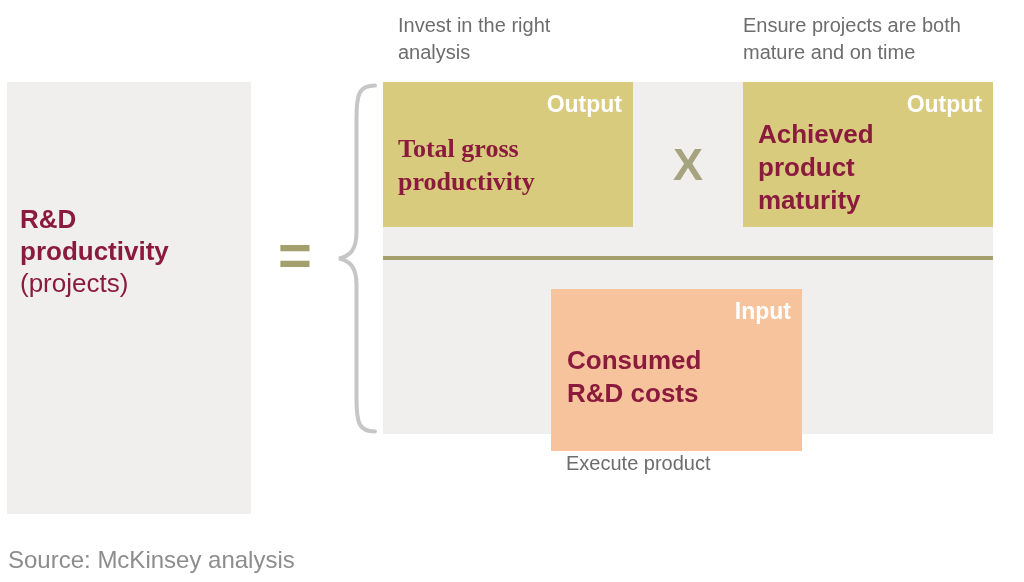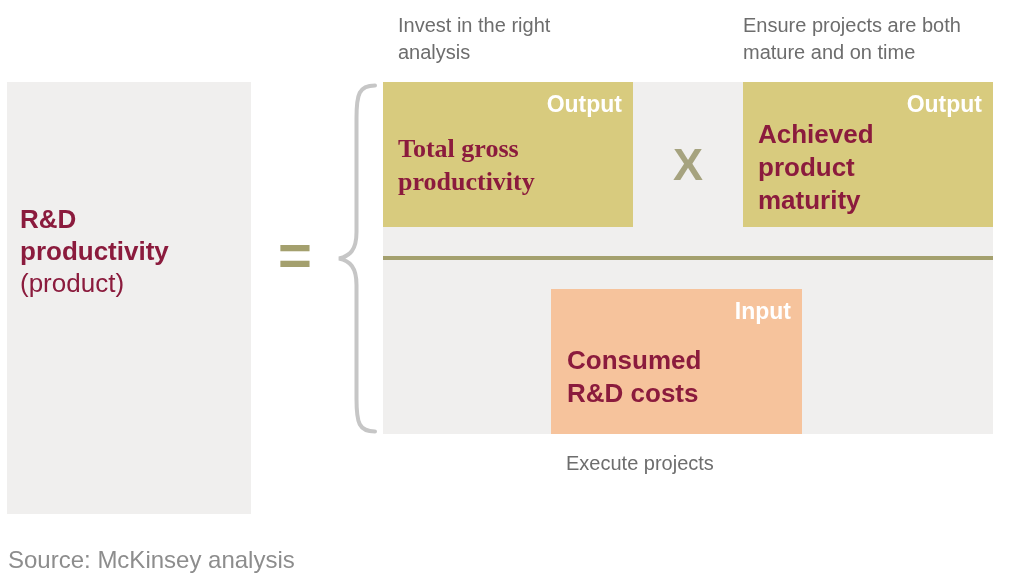--- a/index.html
+++ b/index.html
@@ -42,21 +42,21 @@
   .brace { left: 335px; top: 83px; }
 
   
   .fraction-panel {
     left: 383px; top: 82px;
     width: 610px; height: 352px;
     background: var(--panel-gray, #f0efee);
   }
   .term-box { position: absolute; }
   .khaki-box { background: var(--khaki, #d8cb7e); width: 250px; height: 145px; }
-  .peach-box { background: var(--peach, #f6c39c); width: 251px; height: 145px; }
+  .peach-box { background: var(--peach, #f6c39c); width: 251px; height: 162px; }
   .box-tag {
     position: absolute;
     top: 9px; right: 11px;
     font-size: 23px; line-height: 26px;
     font-weight: bold;
     color: var(--tag-white, #ffffff);
   }
   .box-text {
     position: absolute;
     left: 15px;
@@ -101,21 +101,21 @@
 </style>
 </head>
 <body>
 
 <div class="stage">
 
   <div class="abs result-box">
     <div class="result-label">
       <span class="w-bold">R&amp;D</span>
       <span class="w-bold">productivity</span>
-      <span>(product)</span>
+      <span>(projects)</span>
     </div>
   </div>
 
   <div class="abs equals-op">=</div>
 
   <svg class="abs brace" width="44" height="351" viewBox="0 0 44 351" aria-hidden="true">
     <path d="M 40 2.5 C 24 2.5 21.5 11 21.5 35 L 21.5 149 C 21.5 167 15 173 4 175.5 C 15 178 21.5 184 21.5 202 L 21.5 316 C 21.5 340 24 348.5 40 348.5" fill="none" stroke="#c6c6c6" stroke-width="4" stroke-linecap="round"></path>
   </svg>
 
   <div class="abs fraction-panel">
@@ -155,18 +155,18 @@
     <span>Invest in the right</span>
     <span>analysis</span>
   </div>
 
   <div class="abs annotation ann-top-right">
     <span>Ensure projects are both</span>
     <span>mature and on time</span>
   </div>
 
   <div class="abs annotation ann-bottom">
-    <span>Execute projects</span>
+    <span>Execute product</span>
   </div>
 
   <div class="abs source-note">Source: McKinsey analysis</div>
 
 </div>
 
 </body></html>

